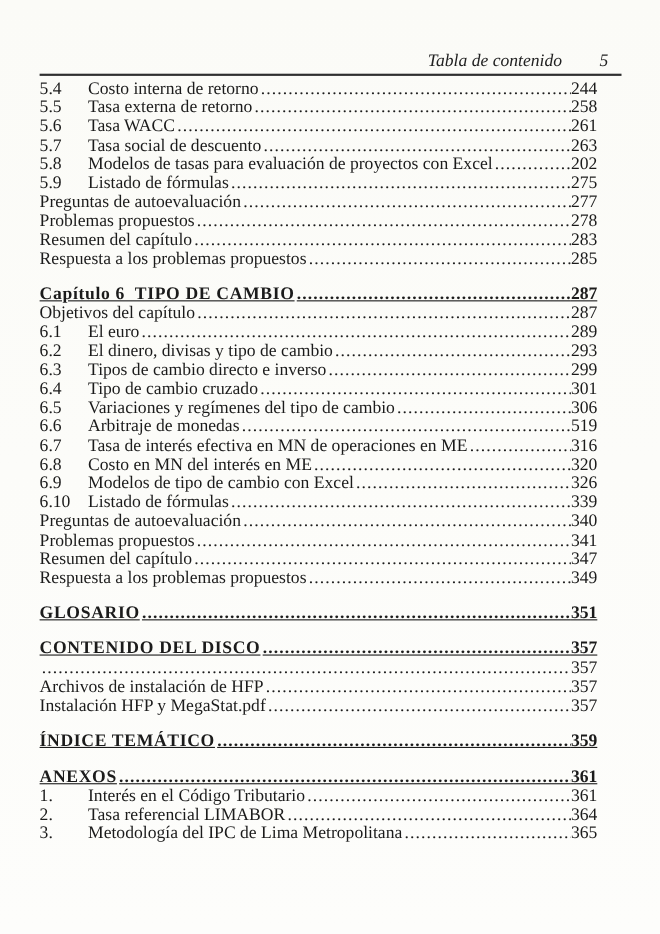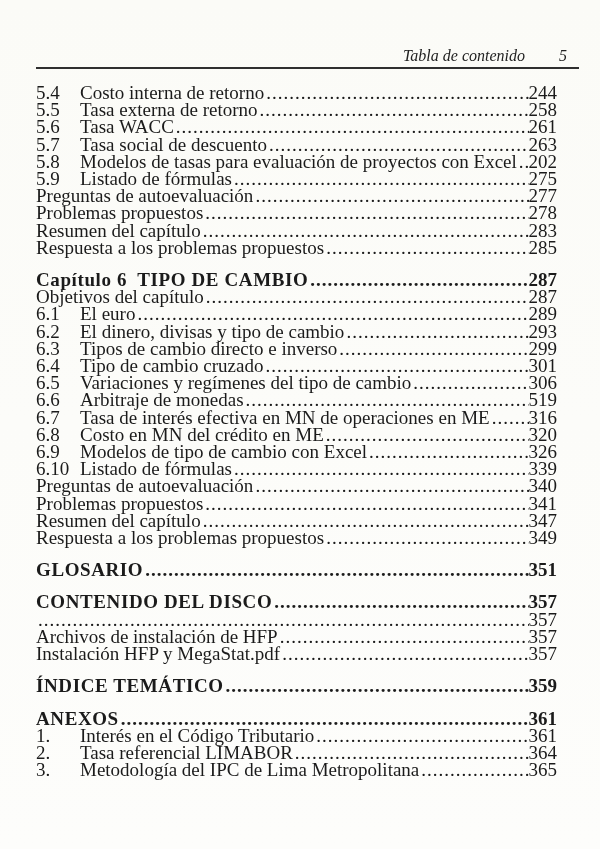--- a/index.html
+++ b/index.html
@@ -11,56 +11,57 @@
     height: 849px;
     overflow: hidden;
     background: linear-gradient(180deg, #fbfbf7 0%, #fdfdfb 100%);
     color: #1b1b1b;
     font-family: "Liberation Serif", "DejaVu Serif", serif;
   }
   .page {
     box-sizing: border-box;
     width: 600px;
     height: 664px;
-    padding: 46px 21px 0 36px;
+    padding: 46px 35px 0 36px;
   }
   
   .header {
     display: flex;
     justify-content: flex-end;
     align-items: baseline;
     gap: 34px;
     font-style: italic;
     font-size: 16px;
     line-height: 19px;
     padding-right: 12px;
     color: #222;
   }
   .header-rule {
     height: 2px;
     background: #2f2f2f;
     margin-top: 2px;
   }
   
   .toc {
-    margin-top: 15px;
+    margin-top: 3px;
     padding-right: 22px; 
-    font-size: 19px;
+    font-size: 16px;
     line-height: 17.2px;
   }
   .toc-section + .toc-section {
     margin-top: 15px;
   }
   .row {
     display: flex;
     align-items: baseline;
     white-space: pre;
   }
   .row.bold {
     font-weight: bold;
+    text-decoration: underline;
   }
   .row.bold .label {
     letter-spacing: 0.6px;
   }
   .num {
     flex: none;
     width: 44px;
   }
   .label {
     flex: none;
@@ -107,21 +108,21 @@
       <div class="toc-section">
         <div class="row bold"><span class="label">Capítulo 6  TIPO DE CAMBIO</span><span class="leader"></span><span class="pg">287</span></div>
         <div class="row"><span class="label">Objetivos del capítulo</span><span class="leader"></span><span class="pg">287</span></div>
         <div class="row"><span class="num">6.1</span><span class="label">El euro</span><span class="leader"></span><span class="pg">289</span></div>
         <div class="row"><span class="num">6.2</span><span class="label">El dinero, divisas y tipo de cambio</span><span class="leader"></span><span class="pg">293</span></div>
         <div class="row"><span class="num">6.3</span><span class="label"><span>Tipos de cambio </span><span class="it">directo</span><span> e </span><span class="it">inverso</span></span><span class="leader"></span><span class="pg">299</span></div>
         <div class="row"><span class="num">6.4</span><span class="label">Tipo de cambio cruzado</span><span class="leader"></span><span class="pg">301</span></div>
         <div class="row"><span class="num">6.5</span><span class="label">Variaciones y regímenes del tipo de cambio</span><span class="leader"></span><span class="pg">306</span></div>
         <div class="row"><span class="num">6.6</span><span class="label">Arbitraje de monedas</span><span class="leader"></span><span class="pg">519</span></div>
         <div class="row"><span class="num">6.7</span><span class="label">Tasa de interés efectiva en MN de operaciones en ME</span><span class="leader"></span><span class="pg">316</span></div>
-        <div class="row"><span class="num">6.8</span><span class="label">Costo en MN del crédito en ME</span><span class="leader"></span><span class="pg">320</span></div>
+        <div class="row"><span class="num">6.8</span><span class="label">Costo en MN del interés en ME</span><span class="leader"></span><span class="pg">320</span></div>
         <div class="row"><span class="num">6.9</span><span class="label">Modelos de tipo de cambio con Excel</span><span class="leader"></span><span class="pg">326</span></div>
         <div class="row"><span class="num">6.10</span><span class="label">Listado de fórmulas</span><span class="leader"></span><span class="pg">339</span></div>
         <div class="row"><span class="label">Preguntas de autoevaluación</span><span class="leader"></span><span class="pg">340</span></div>
         <div class="row"><span class="label">Problemas propuestos</span><span class="leader"></span><span class="pg">341</span></div>
         <div class="row"><span class="label">Resumen del capítulo</span><span class="leader"></span><span class="pg">347</span></div>
         <div class="row"><span class="label">Respuesta a los problemas propuestos</span><span class="leader"></span><span class="pg">349</span></div>
       </div>
       <div class="toc-section">
         <div class="row bold"><span class="label">GLOSARIO</span><span class="leader"></span><span class="pg">351</span></div>
       </div>

